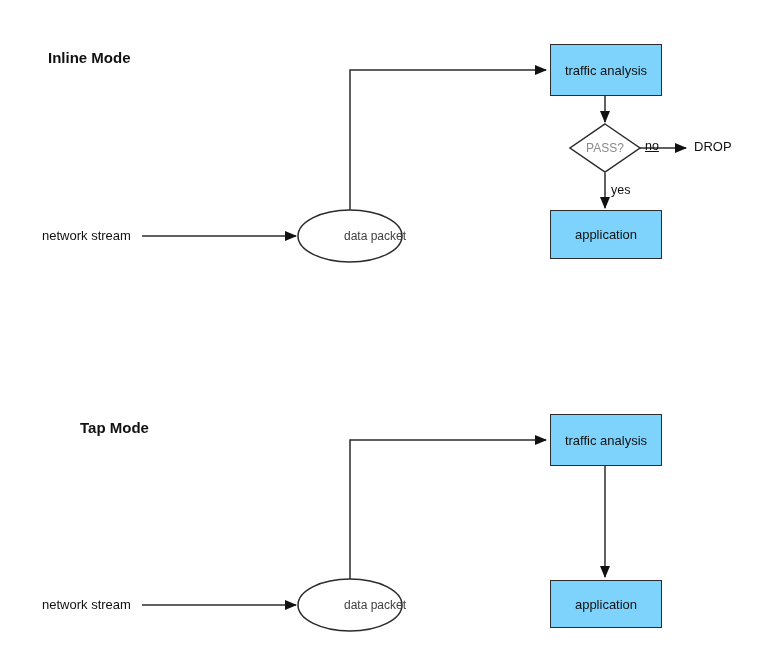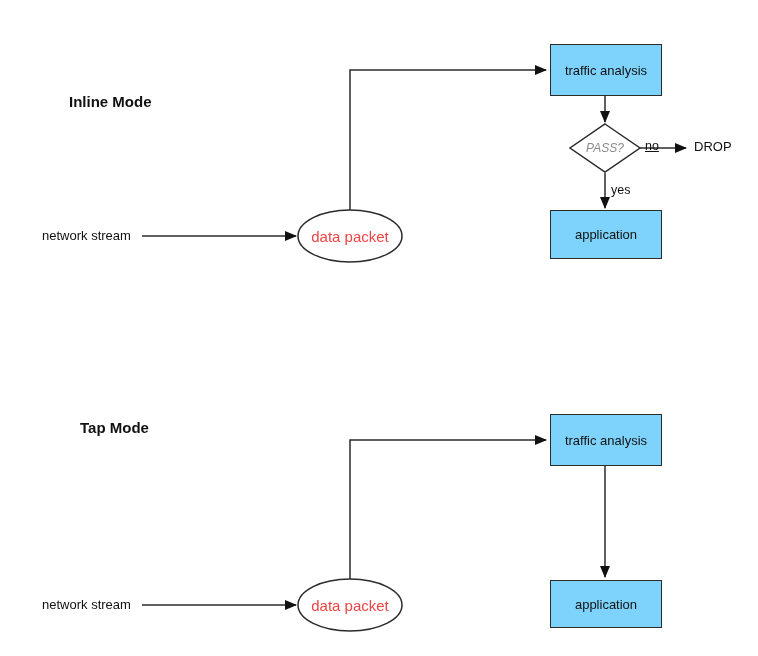--- a/index.html
+++ b/index.html
@@ -36,32 +36,32 @@
     white-space: nowrap;
   }
   .label {
     position: absolute;
     font-size: 13px;
     color: #111111;
     white-space: nowrap;
   }
   .center-label {
     position: absolute;
-    font-size: 15px;
-    color: #ef4444;
+    font-size: 12px;
+    color: #404040;
     white-space: nowrap;
     transform: translate(-50%, -50%);
+    margin-left: 25px;
   }
   .decision-label {
     position: absolute;
     font-size: 12px;
     color: #8a8a8a;
     white-space: nowrap;
     transform: translate(-50%, -50%);
-    font-style: italic;
   }
   .edge-label {
     position: absolute;
     font-size: 12.5px;
     color: #111111;
     white-space: nowrap;
   }
 </style>
 </head>
 <body>
@@ -82,21 +82,21 @@
   <ellipse cx="350" cy="236" rx="52" ry="26" fill="#ffffff" stroke="#2b2b2b" stroke-width="1.5"></ellipse>
   <polygon points="605,124 640,148 605,172 570,148" fill="#ffffff" stroke="#2b2b2b" stroke-width="1.5"></polygon>
 
   <line x1="142" y1="605" x2="296" y2="605" stroke="#2b2b2b" stroke-width="1.5" marker-end="url(#arrow)"></line>
   <polyline points="350,579 350,440 546,440" fill="none" stroke="#2b2b2b" stroke-width="1.5" marker-end="url(#arrow)"></polyline>
   <line x1="605" y1="466" x2="605" y2="577" stroke="#2b2b2b" stroke-width="1.5" marker-end="url(#arrow)"></line>
 
   <ellipse cx="350" cy="605" rx="52" ry="26" fill="#ffffff" stroke="#2b2b2b" stroke-width="1.5"></ellipse>
 </svg>
 
-<div class="title" style="left:69px; top:49px;margin-top:44px;">Inline Mode</div>
+<div class="title" style="left:48px; top:49px;">Inline Mode</div>
 
 <div class="label" style="left:42px; top:228px;">network stream</div>
 
 <div class="center-label" style="left:350px; top:236px;">data packet</div>
 
 <div class="node" style="left:550px; top:44px; width:112px; height:52px;">
   <span>traffic analysis</span>
 </div>
 
 <div class="decision-label" style="left:605px; top:148px;">PASS?</div>

